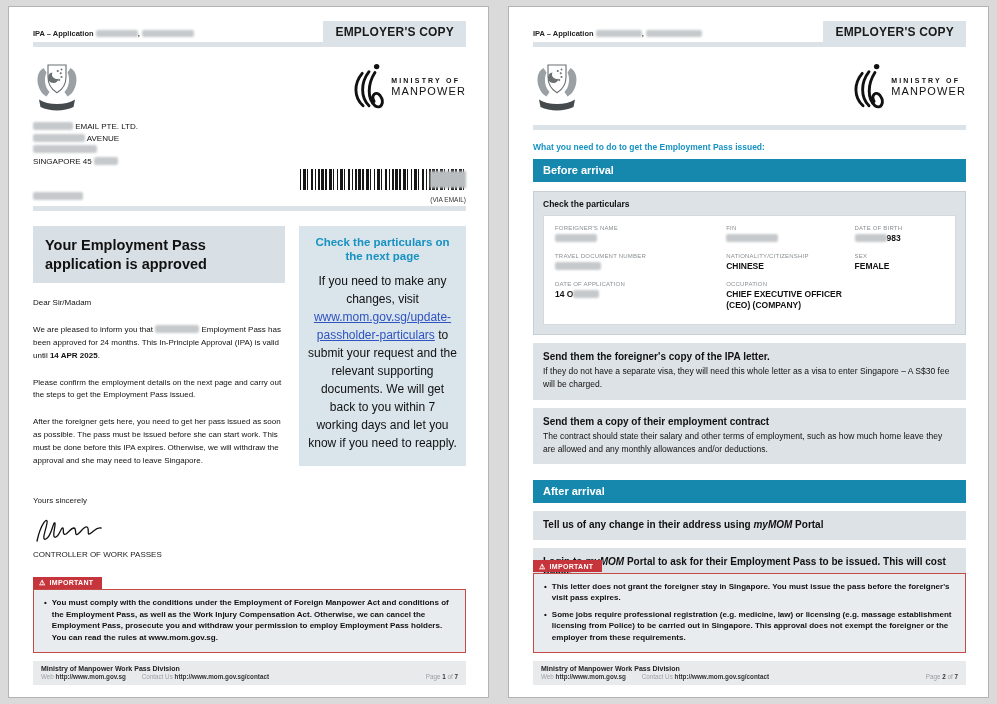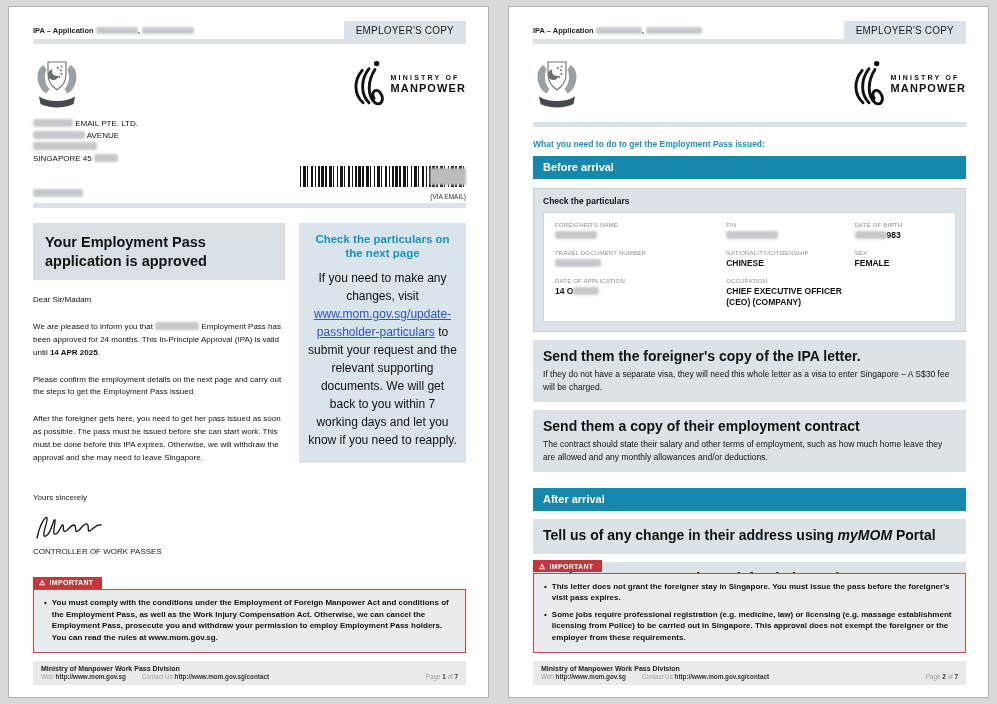--- a/index.html
+++ b/index.html
@@ -22,30 +22,30 @@
   .r {
     display:inline-block; background:#c6c9cb; border-radius:2px;
     height:8px; vertical-align:-1px; filter:blur(0.8px);
   }
   .r.sm { height:7px; }
 
   
   .hdr-row { display:flex; justify-content:space-between; align-items:flex-end; }
   .hdr-left { font-size:7.5px; font-weight:bold; color:#222; padding-bottom:4px; }
   .copy-badge {
-    background:var(--bar-gray,#dce3e8); font-size:10px; font-weight:normal;
+    background:var(--bar-gray,#dce3e8); font-size:12px; font-weight:bold;
     padding:4px 12px 3px; letter-spacing:.2px;
   }
   .hdr-bar { height:5px; background:var(--bar-gray,#dce3e8); }
 
   .logo-row { display:flex; justify-content:space-between; align-items:flex-start; margin-top:10px; height:60px; }
   .mom-logo { display:flex; align-items:center; gap:5px; margin-top:4px; }
   .mom-text { line-height:1.15; }
   .mom-text .l1 { font-size:7px; font-weight:bold; letter-spacing:2.2px; color:#111; }
-  .mom-text .l2 { font-size:11px; font-weight:bold; letter-spacing:1.1px; color:#111; }
+  .mom-text .l2 { font-size:11px; font-weight:normal; letter-spacing:1.1px; color:#111; }
 
   
   .addr { margin-top:4px; font-size:8px; line-height:1.45; color:#111; }
   .mail-row { display:flex; justify-content:space-between; align-items:flex-end; margin-top:2px; }
   .barcode-wrap { text-align:right; }
   .barcode {
     position:relative; width:166px; height:21px; display:inline-block;
     background:repeating-linear-gradient(90deg,
       #161616 0 1.5px,#fff 1.5px 3px,#161616 3px 6px,#fff 6px 7px,
       #161616 7px 8.5px,#fff 8.5px 11px,#161616 11px 13.5px,#fff 13.5px 15px,
@@ -108,21 +108,21 @@
   }
   .particulars .pt-title { font-size:8.5px; font-weight:bold; color:#111; }
   .pt-panel {
     margin-top:6px; background:#fff; border:1px solid #d4d9dd;
     padding:9px 11px 4px; display:grid; grid-template-columns:44% 33% 23%;
   }
   .field { margin-bottom:9px; padding-right:6px; }
   .field .lab { font-size:6px; color:#8a9094; letter-spacing:.2px; }
   .field .val { font-size:8.5px; font-weight:bold; color:#111; margin-top:2px; line-height:1.3; }
   .graybox { margin-top:8px; background:var(--box-gray,#dde2e6); padding:7px 10px 8px; }
-  .graybox .gb-title { font-size:14px; font-weight:bold; color:#111; line-height:1.4; }
+  .graybox .gb-title { font-size:10px; font-weight:bold; color:#111; line-height:1.4; }
   .graybox .gb-body { font-size:8.5px; color:#111; line-height:1.55; margin-top:1px; }
   .graybox .addr2 { font-size:8.5px; line-height:1.55; margin-top:2px; }
   .after-gap { margin-top:16px; }
 </style>
 </head>
 <body>
 
 <div class="page page1">
   <div class="hdr-row">
     <div class="hdr-left">

